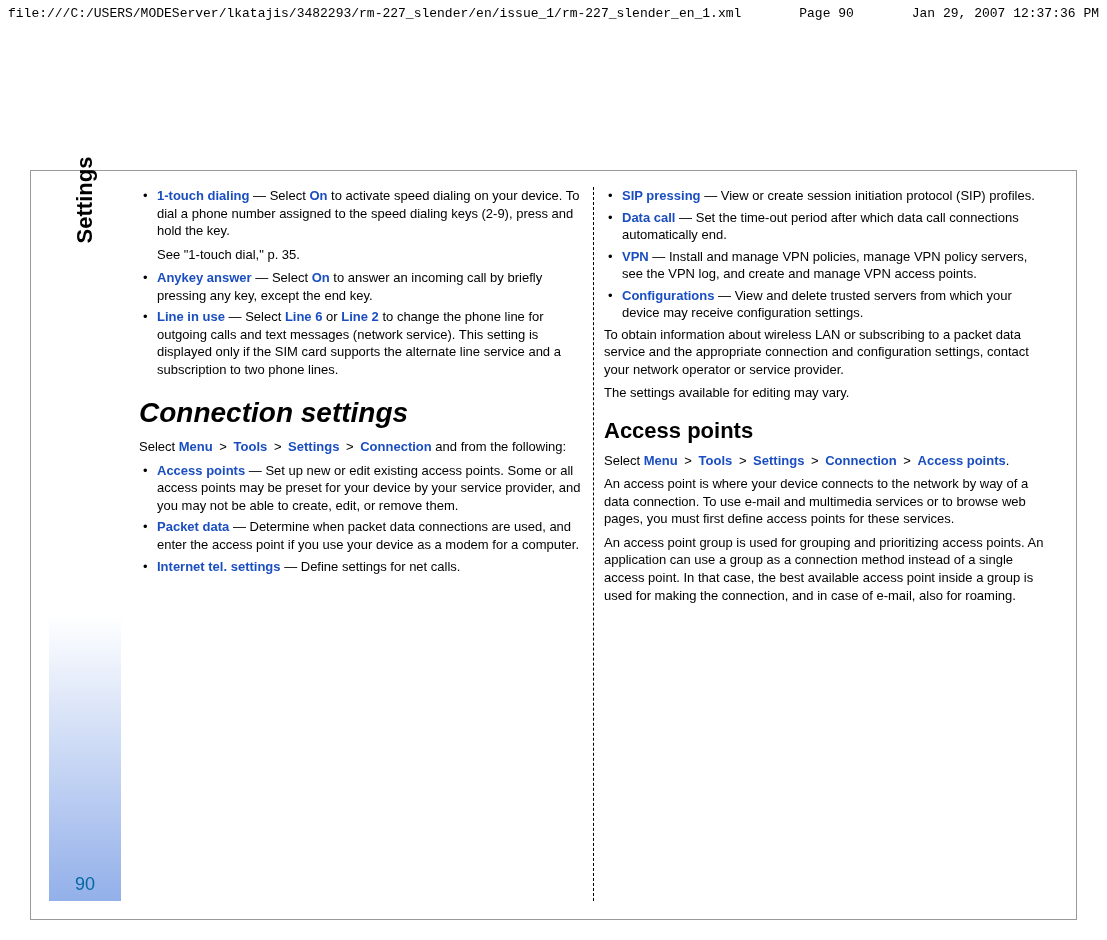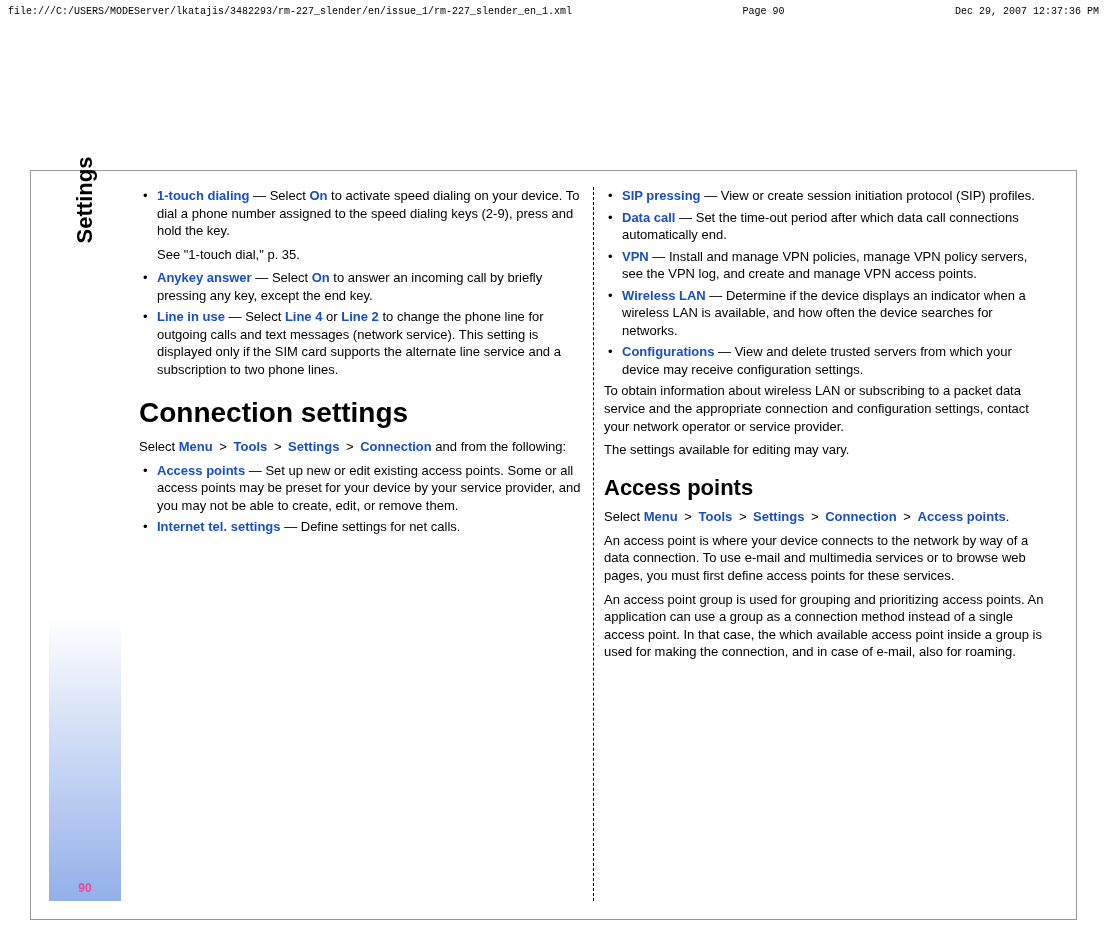--- a/index.html
+++ b/index.html
@@ -9,21 +9,21 @@
     color: #000;
     width: 1107px;
     height: 940px;
     background: #fff;
     position: relative;
   }
   .header-bar {
     display: flex;
     justify-content: space-between;
     font-family: "Courier New", monospace;
-    font-size: 10px;
+    font-size: 13px;
     padding: 6px 8px 4px 8px;
   }
   .header-bar > span { white-space: nowrap; }
   .page-area {
     position: absolute;
     top: 170px;
     left: 30px;
     right: 30px;
     bottom: 20px;
     border: 1px solid #999;
@@ -55,23 +55,23 @@
     transform: translateX(-50%) rotate(-90deg);
     transform-origin: center;
     font-weight: bold;
     font-size: 22px;
     color: #000;
     white-space: nowrap;
   }
   .page-number {
     position: relative;
     z-index: 1;
-    font-size: 12px;
-    font-weight: bold;
-    color: #ec4899;
+    font-size: 18px;
+    font-weight: normal;
+    color: #0369a1;
   }
   .columns {
     flex: 1;
     display: flex;
     gap: 0;
   }
   .col {
     flex: 1;
     padding: 0 10px;
     line-height: 1.35;
@@ -94,85 +94,86 @@
     left: 4px;
     top: 0;
   }
   .term { color: #1a4ec0; font-weight: bold; }
   .kw { color: #1a4ec0; font-weight: bold; }
   .sep { color: #000; font-weight: normal; padding: 0 3px; }
   h1.section-large {
     font-size: 28px;
     font-weight: bold;
     margin: 16px 0 6px 0;
+    font-style: italic;
   }
   h2.section-medium {
     font-size: 22px;
     font-weight: bold;
     margin: 14px 0 6px 0;
   }
   p { margin-bottom: 6px; }
 </style>
 </head>
 <body>
 
 <div class="header-bar">
   <span>file:///C:/USERS/MODEServer/lkatajis/3482293/rm-227_slender/en/issue_1/rm-227_slender_en_1.xml</span>
   <span>Page 90</span>
-  <span>Dec 29, 2007 12:37:36 PM</span>
+  <span>Jan 29, 2007 12:37:36 PM</span>
 </div>
 
 <div class="page-area">
   <div class="gutter">
     <div class="rotated-label">Settings</div>
     <div class="page-number">90</div>
   </div>
 
   <div class="columns">
 
     <div class="col">
       <ul class="bullets">
         <li>
           <span class="term">1-touch dialing</span><span> — Select </span><span class="kw">On</span><span> to activate speed dialing on your device. To dial a phone number assigned to the speed dialing keys (2-9), press and hold the key.</span>
           <p style="margin-top:6px;">See "1-touch dial," p. 35.</p>
         </li>
         <li>
           <span class="term">Anykey answer</span><span> — Select </span><span class="kw">On</span><span> to answer an incoming call by briefly pressing any key, except the end key.</span>
         </li>
         <li>
-          <span class="term">Line in use</span><span> — Select </span><span class="kw">Line 4</span><span> or </span><span class="kw">Line 2</span><span> to change the phone line for outgoing calls and text messages (network service). This setting is displayed only if the SIM card supports the alternate line service and a subscription to two phone lines.</span>
+          <span class="term">Line in use</span><span> — Select </span><span class="kw">Line 6</span><span> or </span><span class="kw">Line 2</span><span> to change the phone line for outgoing calls and text messages (network service). This setting is displayed only if the SIM card supports the alternate line service and a subscription to two phone lines.</span>
         </li>
       </ul>
 
       <h1 class="section-large">Connection settings</h1>
 
       <p>
         <span>Select </span>
         <span class="kw">Menu</span>
         <span class="sep">&gt;</span>
         <span class="kw">Tools</span>
         <span class="sep">&gt;</span>
         <span class="kw">Settings</span>
         <span class="sep">&gt;</span>
         <span class="kw">Connection</span>
         <span> and from the following:</span>
       </p>
 
       <ul class="bullets">
         <li><span class="term">Access points</span><span> — Set up new or edit existing access points. Some or all access points may be preset for your device by your service provider, and you may not be able to create, edit, or remove them.</span></li>
+        <li><span class="term">Packet data</span><span> — Determine when packet data connections are used, and enter the access point if you use your device as a modem for a computer.</span></li>
         <li><span class="term">Internet tel. settings</span><span> — Define settings for net calls.</span></li>
       </ul>
     </div>
 
     <div class="col">
       <ul class="bullets">
         <li><span class="term">SIP pressing</span><span> — View or create session initiation protocol (SIP) profiles.</span></li>
         <li><span class="term">Data call</span><span> — Set the time-out period after which data call connections automatically end.</span></li>
         <li><span class="term">VPN</span><span> — Install and manage VPN policies, manage VPN policy servers, see the VPN log, and create and manage VPN access points.</span></li>
-        <li><span class="term">Wireless LAN</span><span> — Determine if the device displays an indicator when a wireless LAN is available, and how often the device searches for networks.</span></li>
         <li><span class="term">Configurations</span><span> — View and delete trusted servers from which your device may receive configuration settings.</span></li>
       </ul>
 
       <p>To obtain information about wireless LAN or subscribing to a packet data service and the appropriate connection and configuration settings, contact your network operator or service provider.</p>
       <p>The settings available for editing may vary.</p>
 
       <h2 class="section-medium">Access points</h2>
 
       <p>
         <span>Select </span>
@@ -181,17 +182,17 @@
         <span class="kw">Tools</span>
         <span class="sep">&gt;</span>
         <span class="kw">Settings</span>
         <span class="sep">&gt;</span>
         <span class="kw">Connection</span>
         <span class="sep">&gt;</span>
         <span class="kw">Access points</span><span>.</span>
       </p>
 
       <p>An access point is where your device connects to the network by way of a data connection. To use e-mail and multimedia services or to browse web pages, you must first define access points for these services.</p>
-      <p>An access point group is used for grouping and prioritizing access points. An application can use a group as a connection method instead of a single access point. In that case, the which available access point inside a group is used for making the connection, and in case of e-mail, also for roaming.</p>
+      <p>An access point group is used for grouping and prioritizing access points. An application can use a group as a connection method instead of a single access point. In that case, the best available access point inside a group is used for making the connection, and in case of e-mail, also for roaming.</p>
     </div>
 
   </div>
 </div>
 
 </body></html>

